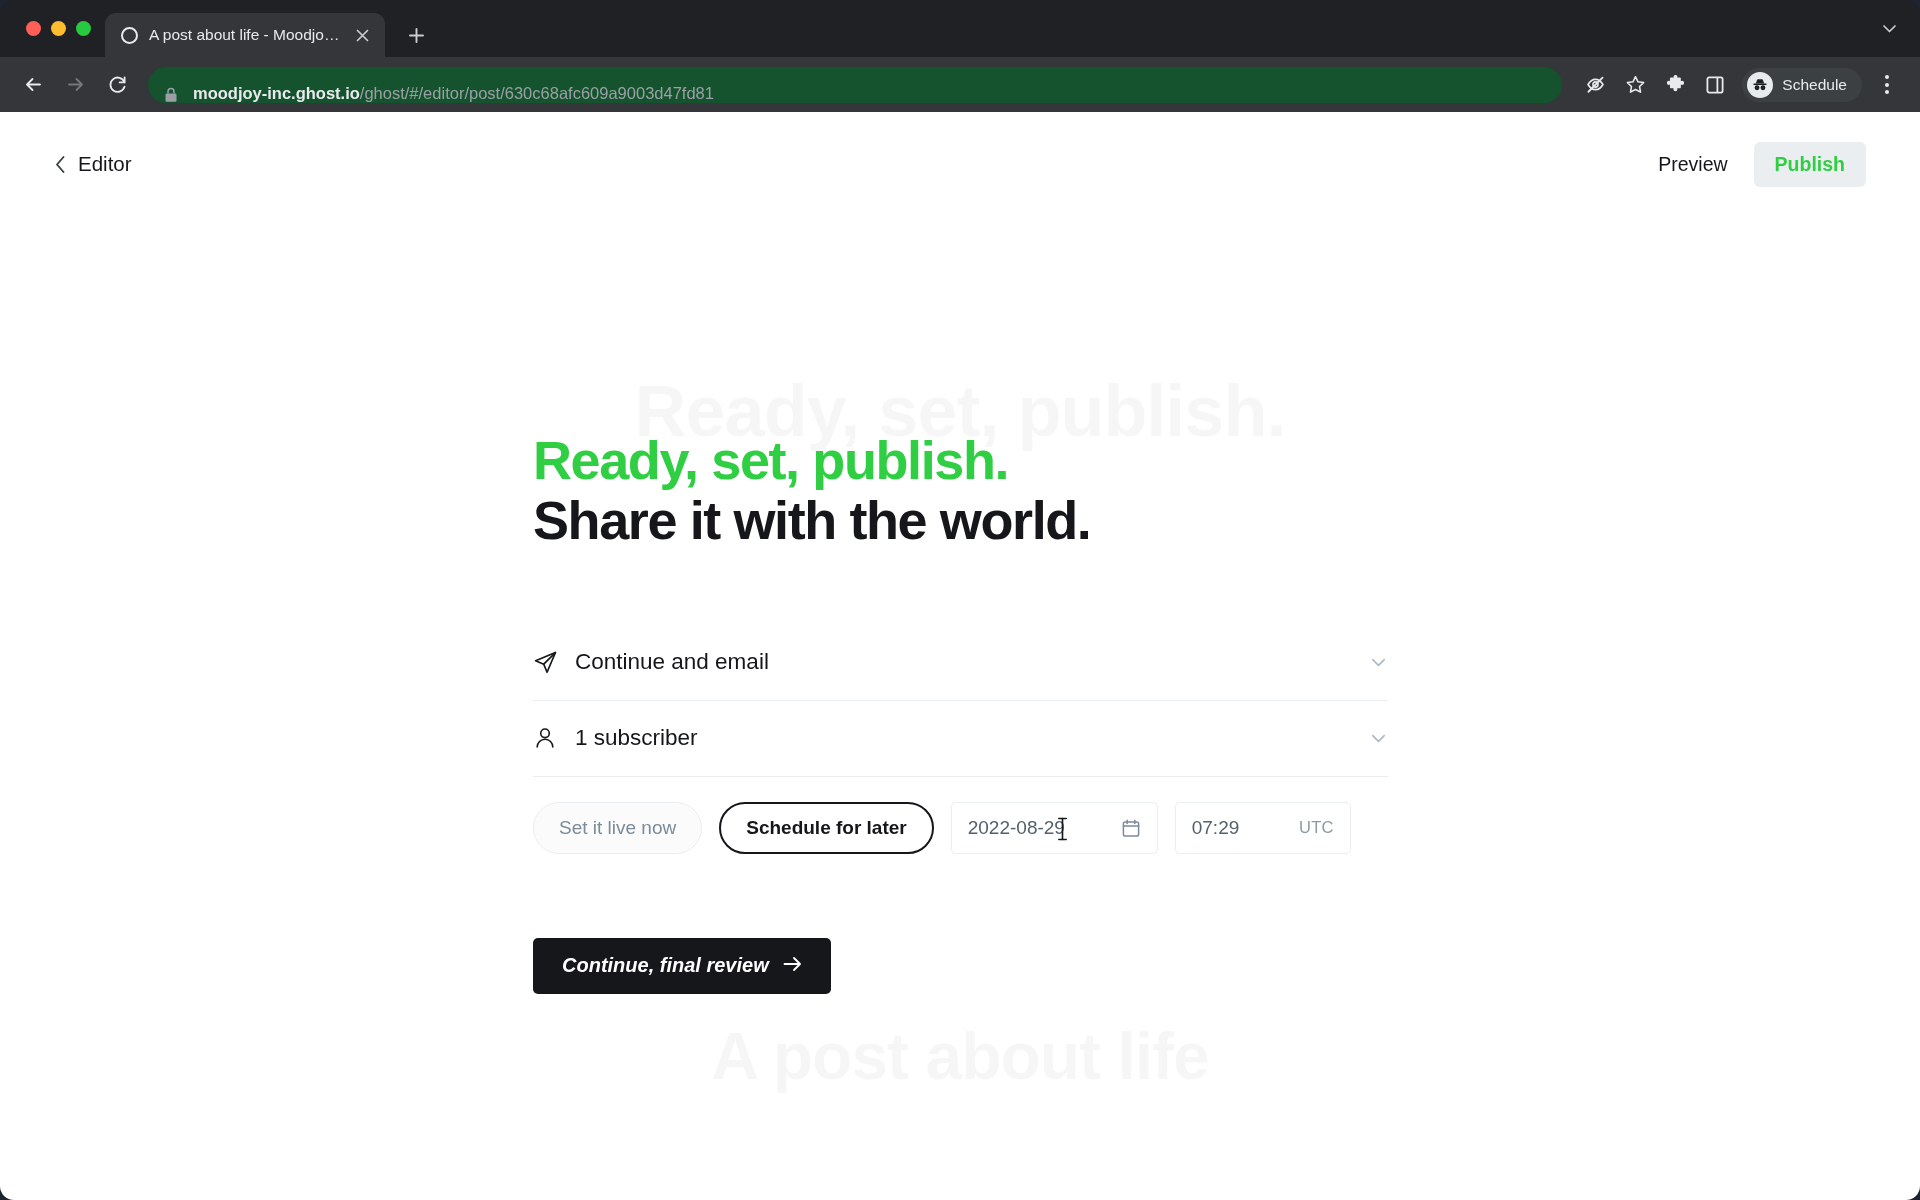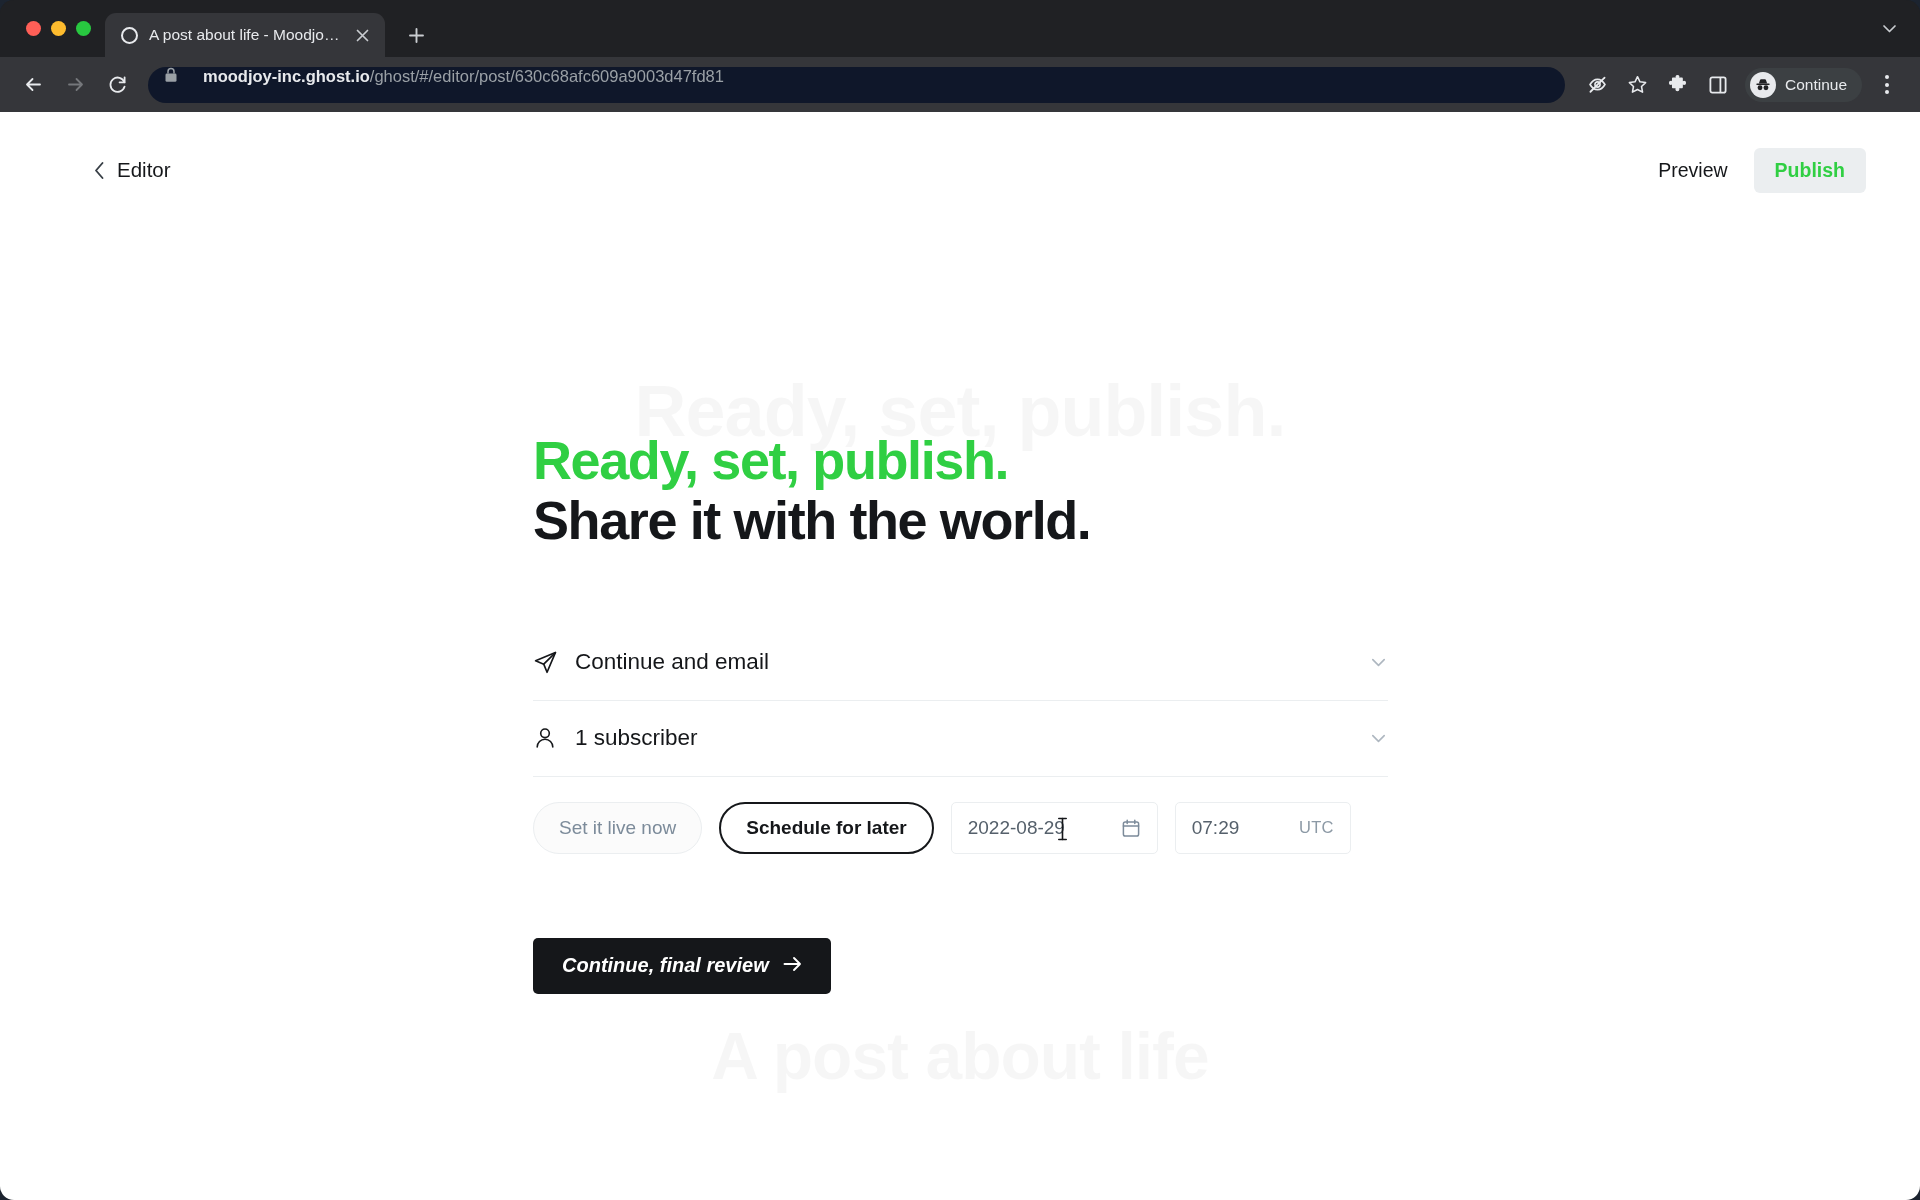--- a/index.html
+++ b/index.html
@@ -104,26 +104,26 @@
     display: flex; align-items: center; justify-content: center;
     border-radius: 50%;
     color: #e8eaed;
   }
   .nav-btn.disabled { color: #75777b; }
 
   .omnibox {
     flex: 1 1 auto;
     height: 36px;
     margin: 0 10px 0 8px;
-    background: #0f172a;
+    background: #14532d;
     border-radius: 18px;
     display: flex;
-    align-items: flex-start;
+    align-items: flex-end;
     padding: 0 16px;
-    gap: 25px;
+    gap: 15px;
     max-width: 1455px;
   }
   .lock-icon { color: #9aa0a6; display: flex; align-items: center; }
   .url { font-size: 16.5px; white-space: nowrap; overflow: hidden; }
   .url-host { color: #e8eaed; font-weight: bold; }
   .url-path { color: #9aa0a6; }
 
   .toolbar-icons {
     display: flex; align-items: center; gap: 2px;
     color: #e8eaed;
@@ -184,27 +184,26 @@
   .ghost-bg .gb2 {
     position: absolute;
     left: 0; right: 0; top: 906px;
     font-size: 66px;
     letter-spacing: -1px;
   }
 
   
   .app-header {
     position: absolute;
-    left: 0; right: 0; top: 10px;
+    left: 0; right: 0; top: 4px;
     height: 96px;
     display: flex;
     align-items: center;
     padding: 0 54px;
     z-index: 4;
-    margin-left: 39px;
   }
   .back-link {
     display: flex; align-items: center; gap: 11px;
     color: #15171a;
     font-size: 20.5px;
   }
   .back-chevron { display: flex; align-items: center; color: #394047; }
 
   .header-actions {
     margin-left: auto;
@@ -439,21 +438,21 @@
       </div>
       <div class="incognito-pill">
         <span class="incognito-avatar">
           <svg width="18" height="18" viewBox="0 0 20 20" fill="currentColor">
             <path d="M5.4 8.2 L6.6 4.6 a1.4 1.4 0 0 1 1.5-.9 h3.8 a1.4 1.4 0 0 1 1.5.9 L14.6 8.2 Z"></path>
             <rect x="2.6" y="8.4" width="14.8" height="1.5" rx="0.7"></rect>
             <circle cx="6.7" cy="13" r="2.7"></circle>
             <circle cx="13.3" cy="13" r="2.7"></circle>
           </svg>
         </span>
-        <span class="incognito-label">Continue</span>
+        <span class="incognito-label">Schedule</span>
       </div>
       <div class="dots-menu">
         <span class="dot"></span>
         <span class="dot"></span>
         <span class="dot"></span>
       </div>
     </div>
   </div>
 
   <div class="page">

